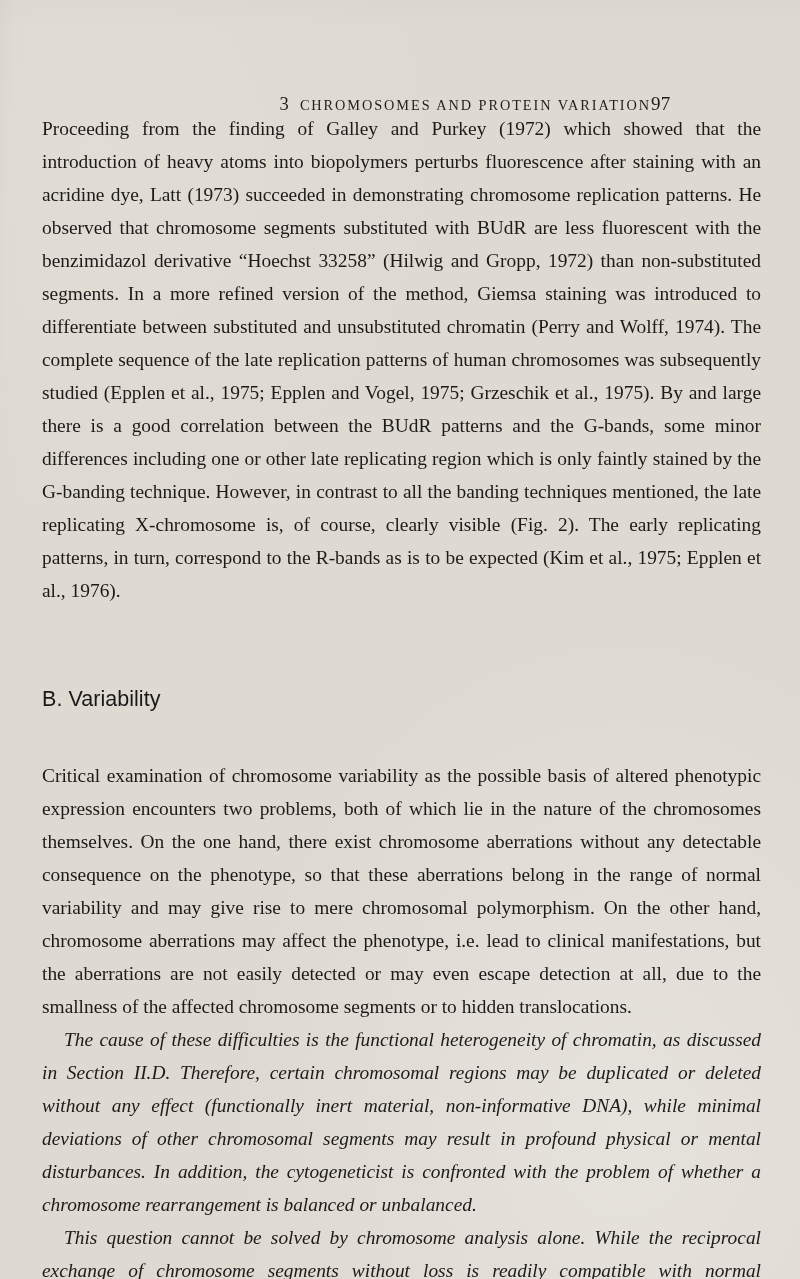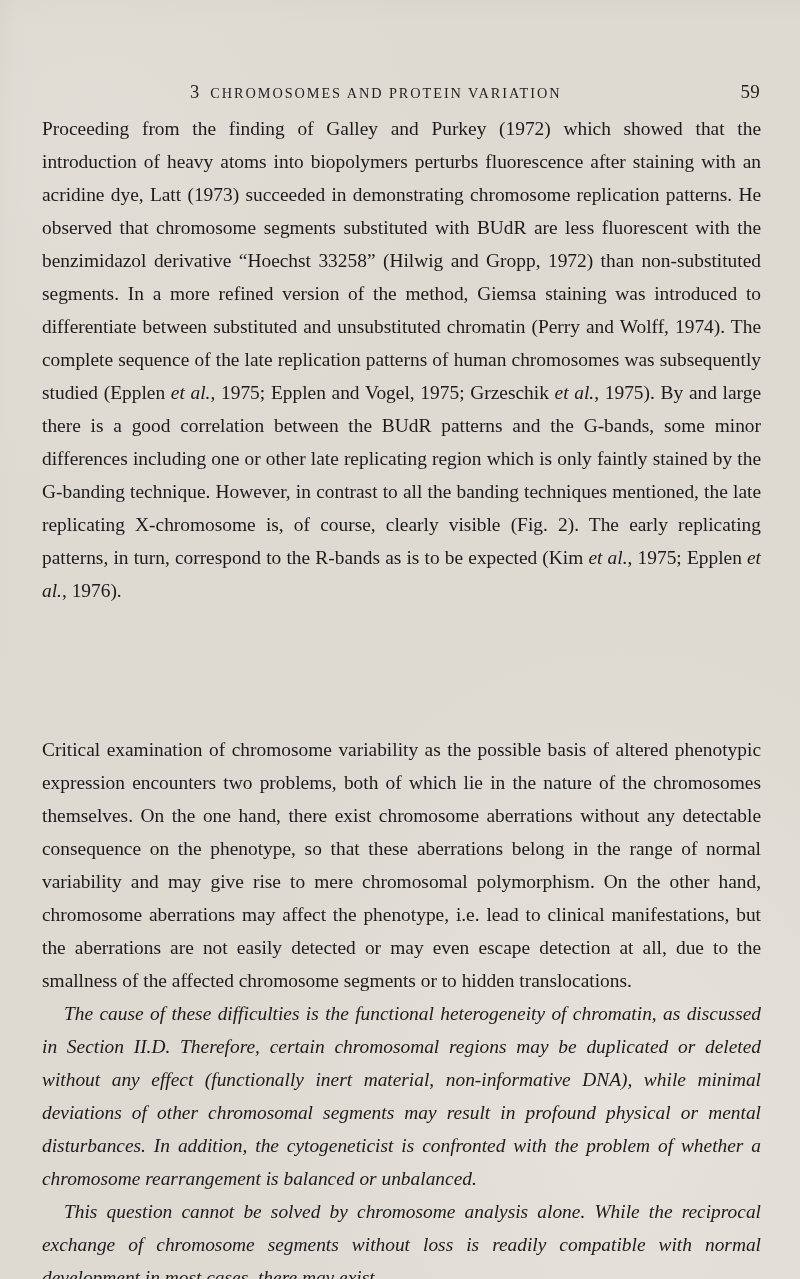--- a/index.html
+++ b/index.html
@@ -32,26 +32,26 @@
     z-index: 1;
     width: 800px;
     height: 1279px;
     box-sizing: border-box;
   }
 
   
   .running-head {
     position: absolute;
     left: 42px;
-    top: 82px;
+    top: 94px;
     width: 718px;
     height: 24px;
     display: flex;
     align-items: baseline;
-    justify-content: space-between;
+    justify-content: center;
   }
   .head-title {
     font-family: "Liberation Serif", serif;
     font-size: 17.5px;
     line-height: 20px;
     letter-spacing: 0.055em;
     white-space: nowrap;
     color: #211f1c;
     margin-left: 148px;
   }
@@ -84,21 +84,21 @@
     text-align: justify;
     text-justify: inter-word;
     hyphens: none;
     color: #1d1b19;
     text-indent: 0;
   }
   p.body.indent {
     text-indent: 22px;
     font-style: italic;
   }
-  .it { font-style: italic; }
+  .it { }
 
   h2.section-head {
     margin: 0;
     font-family: "Liberation Sans", sans-serif;
     font-size: 21.5px;
     line-height: 26px;
     font-weight: 400;
     letter-spacing: 0.002em;
     color: #1a1917;
     text-align: left;
@@ -108,28 +108,29 @@
 </style>
 </head>
 <body>
 
 <div class="paper-tone"></div>
 
 <div class="page">
 
   <div class="running-head">
     <div class="head-title"><span class="chapno">3</span>&nbsp;&nbsp;<span class="smallcaps">CHROMOSOMES AND PROTEIN VARIATION</span></div>
-    <div class="folio">59</div>
+    <div class="folio">97</div>
   </div>
 
   <div class="textblock">
 
     <p class="body" id="para1"><span>Proceeding from the finding of Galley and Purkey (1972) which showed that the introduction of heavy atoms into biopolymers perturbs fluorescence after staining with an acridine dye, Latt (1973) succeeded in demonstrating chromosome replication patterns. He observed that chromosome segments substituted with BUdR are less fluorescent with the benzimidazol derivative “Hoechst 33258” (Hilwig and Gropp, 1972) than non-substituted segments. In a more refined version of the method, Giemsa staining was introduced to differentiate between substituted and unsubstituted chromatin (Perry and Wolff, 1974). The complete sequence of the late replication patterns of human chromosomes was subsequently studied (Epplen </span><span class="it">et al.</span><span>, 1975; Epplen and Vogel, 1975; Grzeschik </span><span class="it">et al.</span><span>, 1975). By and large there is a good correlation between the BUdR patterns and the G-bands, some minor differences including one or other late replicating region which is only faintly stained by the G-banding technique. However, in contrast to all the banding techniques mentioned, the late replicating X-chromosome is, of course, clearly visible (Fig. 2). The early replicating patterns, in turn, correspond to the R-bands as is to be expected (Kim </span><span class="it">et al.</span><span>, 1975; Epplen </span><span class="it">et al.</span><span>, 1976).</span></p>
 
     <div class="gap-before-head"></div>
+    <h2 class="section-head">B. Variability</h2>
     <div class="gap-after-head"></div>
 
     <p class="body">Critical examination of chromosome variability as the possible basis of altered phenotypic expression encounters two problems, both of which lie in the nature of the chromosomes themselves. On the one hand, there exist chromosome aberrations without any detectable consequence on the phenotype, so that these aberrations belong in the range of normal variability and may give rise to mere chromosomal polymorphism. On the other hand, chromosome aberrations may affect the phenotype, i.e. lead to clinical manifestations, but the aberrations are not easily detected or may even escape detection at all, due to the smallness of the affected chromosome segments or to hidden translocations.</p>
     <p class="body indent">The cause of these difficulties is the functional heterogeneity of chromatin, as discussed in Section II.D. Therefore, certain chromosomal regions may be duplicated or deleted without any effect (functionally inert material, non-informative DNA), while minimal deviations of other chromosomal segments may result in profound physical or mental disturbances. In addition, the cytogeneticist is confronted with the problem of whether a chromosome rearrangement is balanced or unbalanced.</p>
     <p class="body indent">This question cannot be solved by chromosome analysis alone. While the reciprocal exchange of chromosome segments without loss is readily compatible with normal development in most cases, there may exist</p>
 
   </div>
 
 </div>
 

